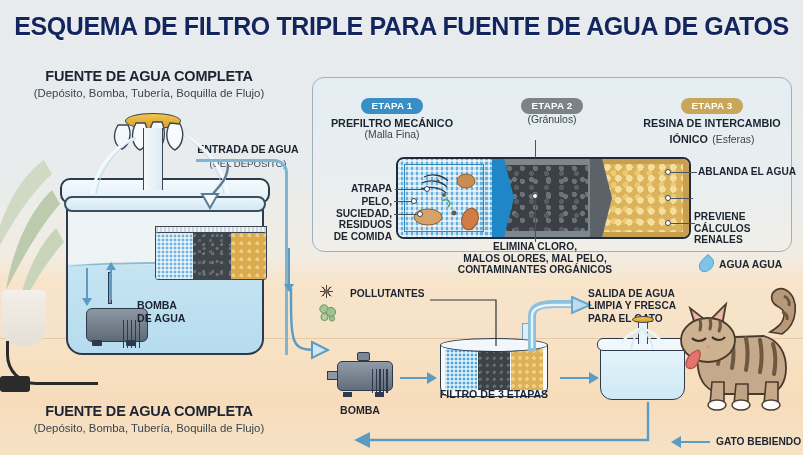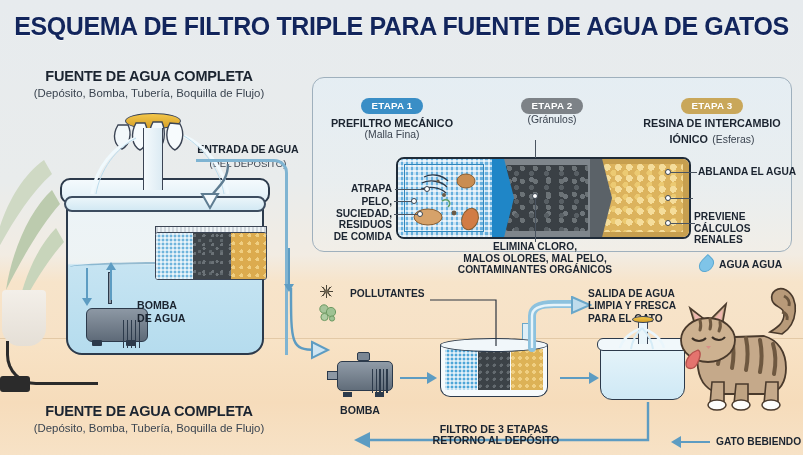--- a/index.html
+++ b/index.html
@@ -496,21 +496,21 @@
 
   <div class="bfilter">
     <div class="bf-spout"></div>
     <div class="bf-body">
       <div class="bf-s1"></div>
       <div class="bf-s2"></div>
       <div class="bf-s3"></div>
     </div>
     <div class="bf-top"></div>
   </div>
-  <div class="bflow-label" style="left:432px;top:423px;width:124px">FILTRO DE 3 ETAPAS</div>
+  <div class="bflow-label" style="left:432px;top:388px;width:124px">FILTRO DE 3 ETAPAS</div>
 
   <svg style="position:absolute;left:430px;top:296px;width:80px;height:52px">
     <path d="M0 4 H66 V50" stroke="#2d3540" stroke-width="1.2" fill="none"></path>
   </svg>
 
   <svg style="position:absolute;left:518px;top:296px;width:80px;height:56px">
     <path d="M14 52 V20 C14 10 24 8 36 8 H58" stroke="#8dc2de" stroke-width="8" fill="none" stroke-linecap="round"></path>
     <path d="M14 52 V20 C14 11 24 9 36 9 H58" stroke="#e7f4fa" stroke-width="2.4" fill="none"></path>
     <path d="M54 1 L72 9 L54 17 Z" fill="#bfdcec" stroke="#6aa7c9" stroke-width="2"></path>
   </svg>
@@ -580,15 +580,14 @@
   </svg>
   <div class="co r" style="left:716px;top:436px;width:86px">GATO BEBIENDO</div>
   <div class="hline" style="left:680px;top:441px;width:30px">
       <span class="tipL"></span>
     </div>
 
   <svg style="position:absolute;left:340px;top:398px;width:310px;height:56px">
     <path d="M308 4 V42 H22" stroke="#5d9cc2" stroke-width="2.4" fill="none"></path>
     <path d="M30 34 L14 42 L30 50 Z" fill="#5d9cc2"></path>
   </svg>
-  <div class="bflow-label" style="left:406px;top:434px;width:180px">RETORNO AL DEPÓSITO</div>
 
 </div>
 
 </body></html>

